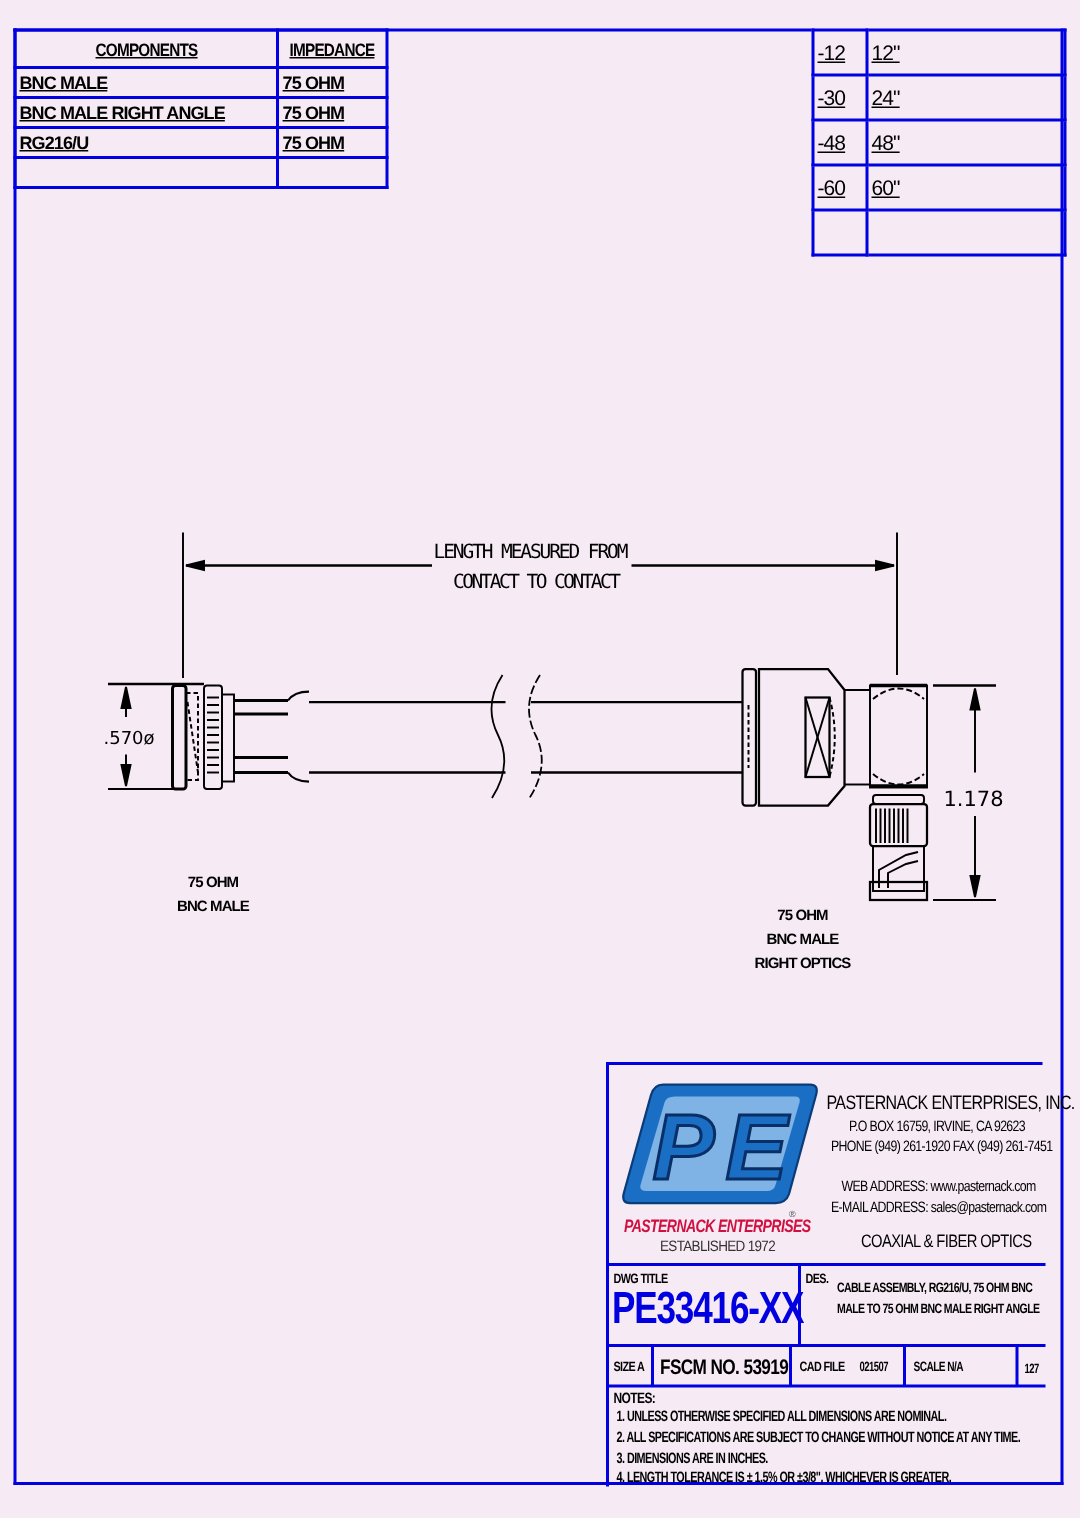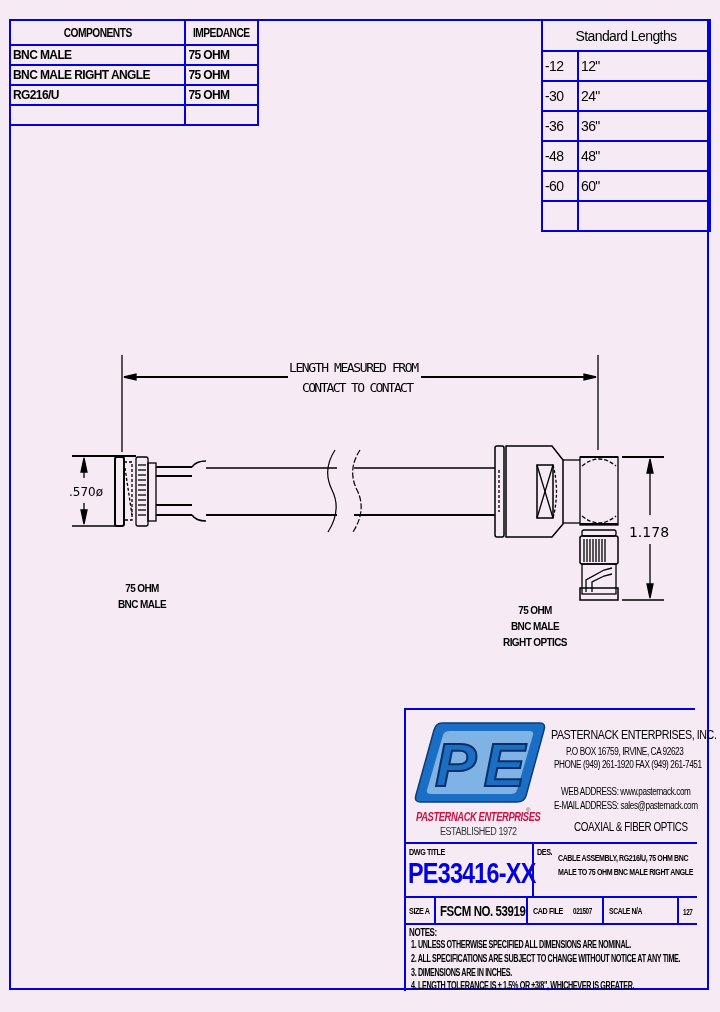--- a/index.html
+++ b/index.html
@@ -1,20 +1,20 @@
 <!DOCTYPE html>
 <html><head>
 <meta charset="utf-8">
 <style>
   html, body { margin:0; padding:0; }
   body { width:720px; height:1012px; background:#f6eaf4; position:relative; overflow:hidden;
          font-family:"Liberation Sans", sans-serif; color:#000; }
   .frame { position:absolute; left:9px; top:19px; width:700px; height:971px; border:2px solid #0000e0;
            border-top:none; box-sizing:border-box; }
-  table { border-collapse:collapse; position:absolute; }
+  table { border-collapse:collapse; position:absolute;text-decoration:underline; }
   td, th { border:2px solid #0000e0; padding:0 2px; font-family:"Liberation Sans", sans-serif;
            font-weight:bold; white-space:nowrap; }
   .comp { left:9px; top:19px; width:250px; }
   .comp th { height:23px; font-size:13px; transform:scaleX(0.85); }
   .comp th, .comp td { font-size:12px; letter-spacing:-0.6px; }
   .comp td { height:18px; text-align:left; }
   .comp th { text-align:center; }
   .lens { left:541px; top:19px; width:170px; }
   .lens th { height:29px; font-size:14px; font-weight:normal; letter-spacing:-0.6px; }
   .lens td { height:28px; font-size:14px; font-weight:normal; letter-spacing:-0.6px; }
@@ -56,34 +56,27 @@
   </tr>
   <tr>
     <td></td>
     <td></td>
   </tr>
 </tbody>
   </table>
 
 <table class="lens">
   <tbody>
-      <tr>
-    <th colspan="2">Standard Lengths</th>
-  </tr>
   <tr>
         <td class="code">-12</td>
         <td>12"</td>
       </tr>
   <tr>
         <td class="code">-30</td>
         <td>24"</td>
-      </tr>
-  <tr>
-        <td class="code">-36</td>
-        <td>36"</td>
       </tr>
   <tr>
         <td class="code">-48</td>
         <td>48"</td>
       </tr>
   <tr>
         <td class="code">-60</td>
         <td>60"</td>
       </tr>
   <tr>

